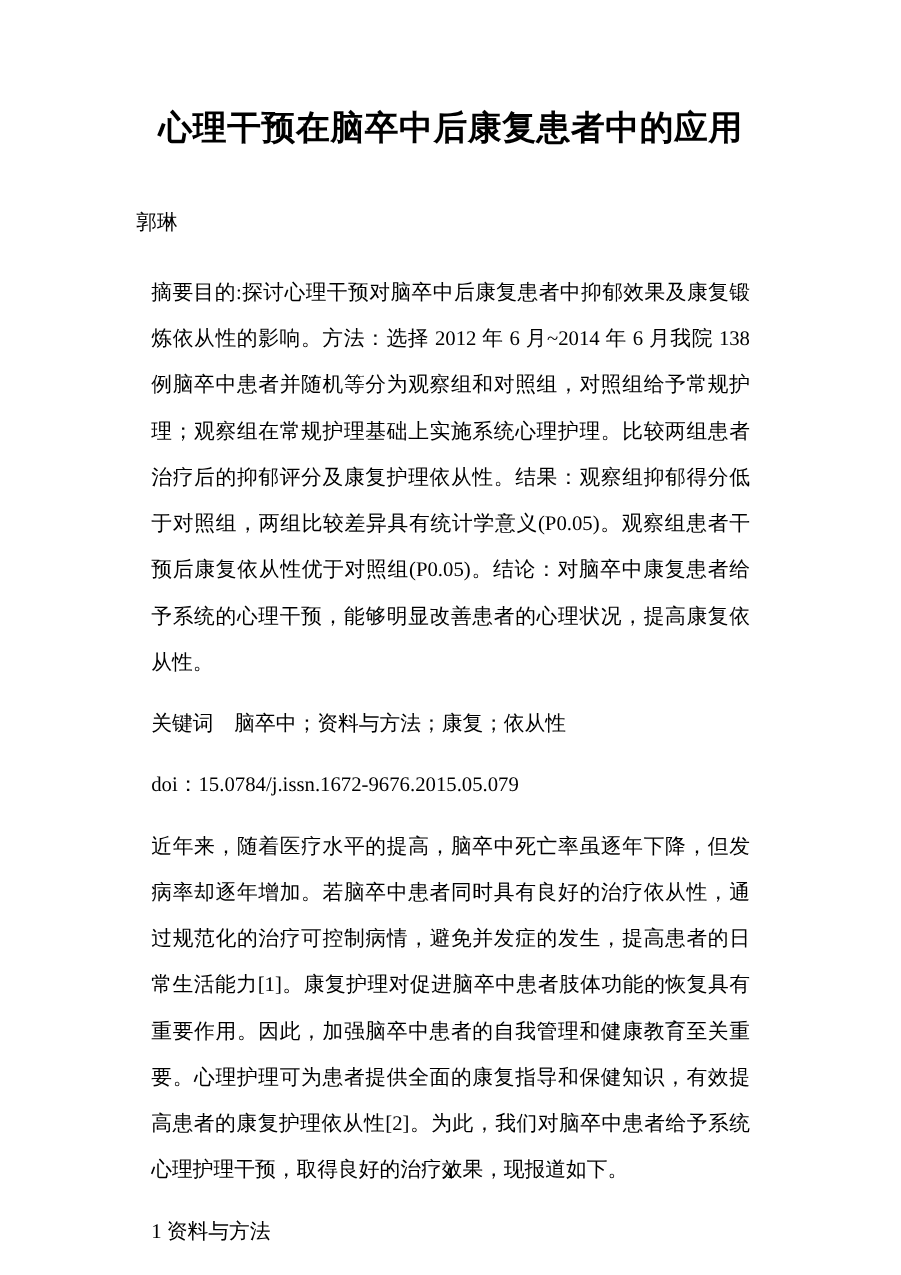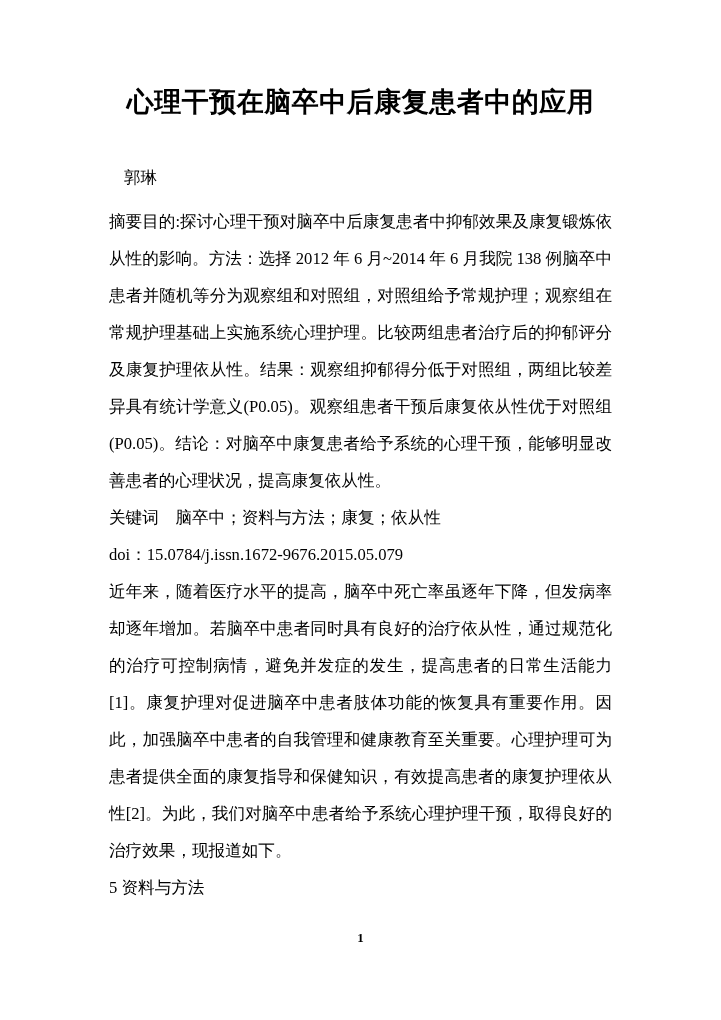--- a/index.html
+++ b/index.html
@@ -24,36 +24,36 @@
     margin: 0;
     text-align: center;
     font-size: 27px;
     font-weight: bold;
     letter-spacing: 0.5px;
     line-height: 1.2;
   }
   .author {
     position: absolute;
     top: 167px;
-    left: 124px;
+    left: 109px;
     font-size: 16.6px;
     line-height: 22px;
   }
   .main {
     position: absolute;
     top: 203px;
     left: 109px;
     width: 503px;
     font-size: 16.6px;
     line-height: 37px;
     text-align: justify;
     text-justify: inter-ideograph;
   }
   .main p {
-    margin: 0;
+    margin: 12px;
     padding: 0;
   }
   .pagenum {
     position: absolute;
     top: 929px;
     left: 0;
     width: 721px;
     text-align: center;
     font-size: 13px;
     font-weight: bold;
@@ -66,17 +66,17 @@
 <div class="page">
   <h1 class="title">心理干预在脑卒中后康复患者中的应用</h1>
 
   <div class="author">郭琳</div>
 
   <div class="main">
     <p>摘要目的:探讨心理干预对脑卒中后康复患者中抑郁效果及康复锻炼依从性的影响。方法：选择 2012 年 6 月~2014 年 6 月我院 138 例脑卒中患者并随机等分为观察组和对照组，对照组给予常规护理；观察组在常规护理基础上实施系统心理护理。比较两组患者治疗后的抑郁评分及康复护理依从性。结果：观察组抑郁得分低于对照组，两组比较差异具有统计学意义(P0.05)。观察组患者干预后康复依从性优于对照组(P0.05)。结论：对脑卒中康复患者给予系统的心理干预，能够明显改善患者的心理状况，提高康复依从性。</p>
     <p>关键词　脑卒中；资料与方法；康复；依从性</p>
     <p>doi：15.0784/j.issn.1672-9676.2015.05.079</p>
     <p>近年来，随着医疗水平的提高，脑卒中死亡率虽逐年下降，但发病率却逐年增加。若脑卒中患者同时具有良好的治疗依从性，通过规范化的治疗可控制病情，避免并发症的发生，提高患者的日常生活能力[1]。康复护理对促进脑卒中患者肢体功能的恢复具有重要作用。因此，加强脑卒中患者的自我管理和健康教育至关重要。心理护理可为患者提供全面的康复指导和保健知识，有效提高患者的康复护理依从性[2]。为此，我们对脑卒中患者给予系统心理护理干预，取得良好的治疗效果，现报道如下。</p>
-    <p>5 资料与方法</p>
+    <p>1 资料与方法</p>
   </div>
 
   <div class="pagenum">1</div>
 </div>
 
 </body></html>

